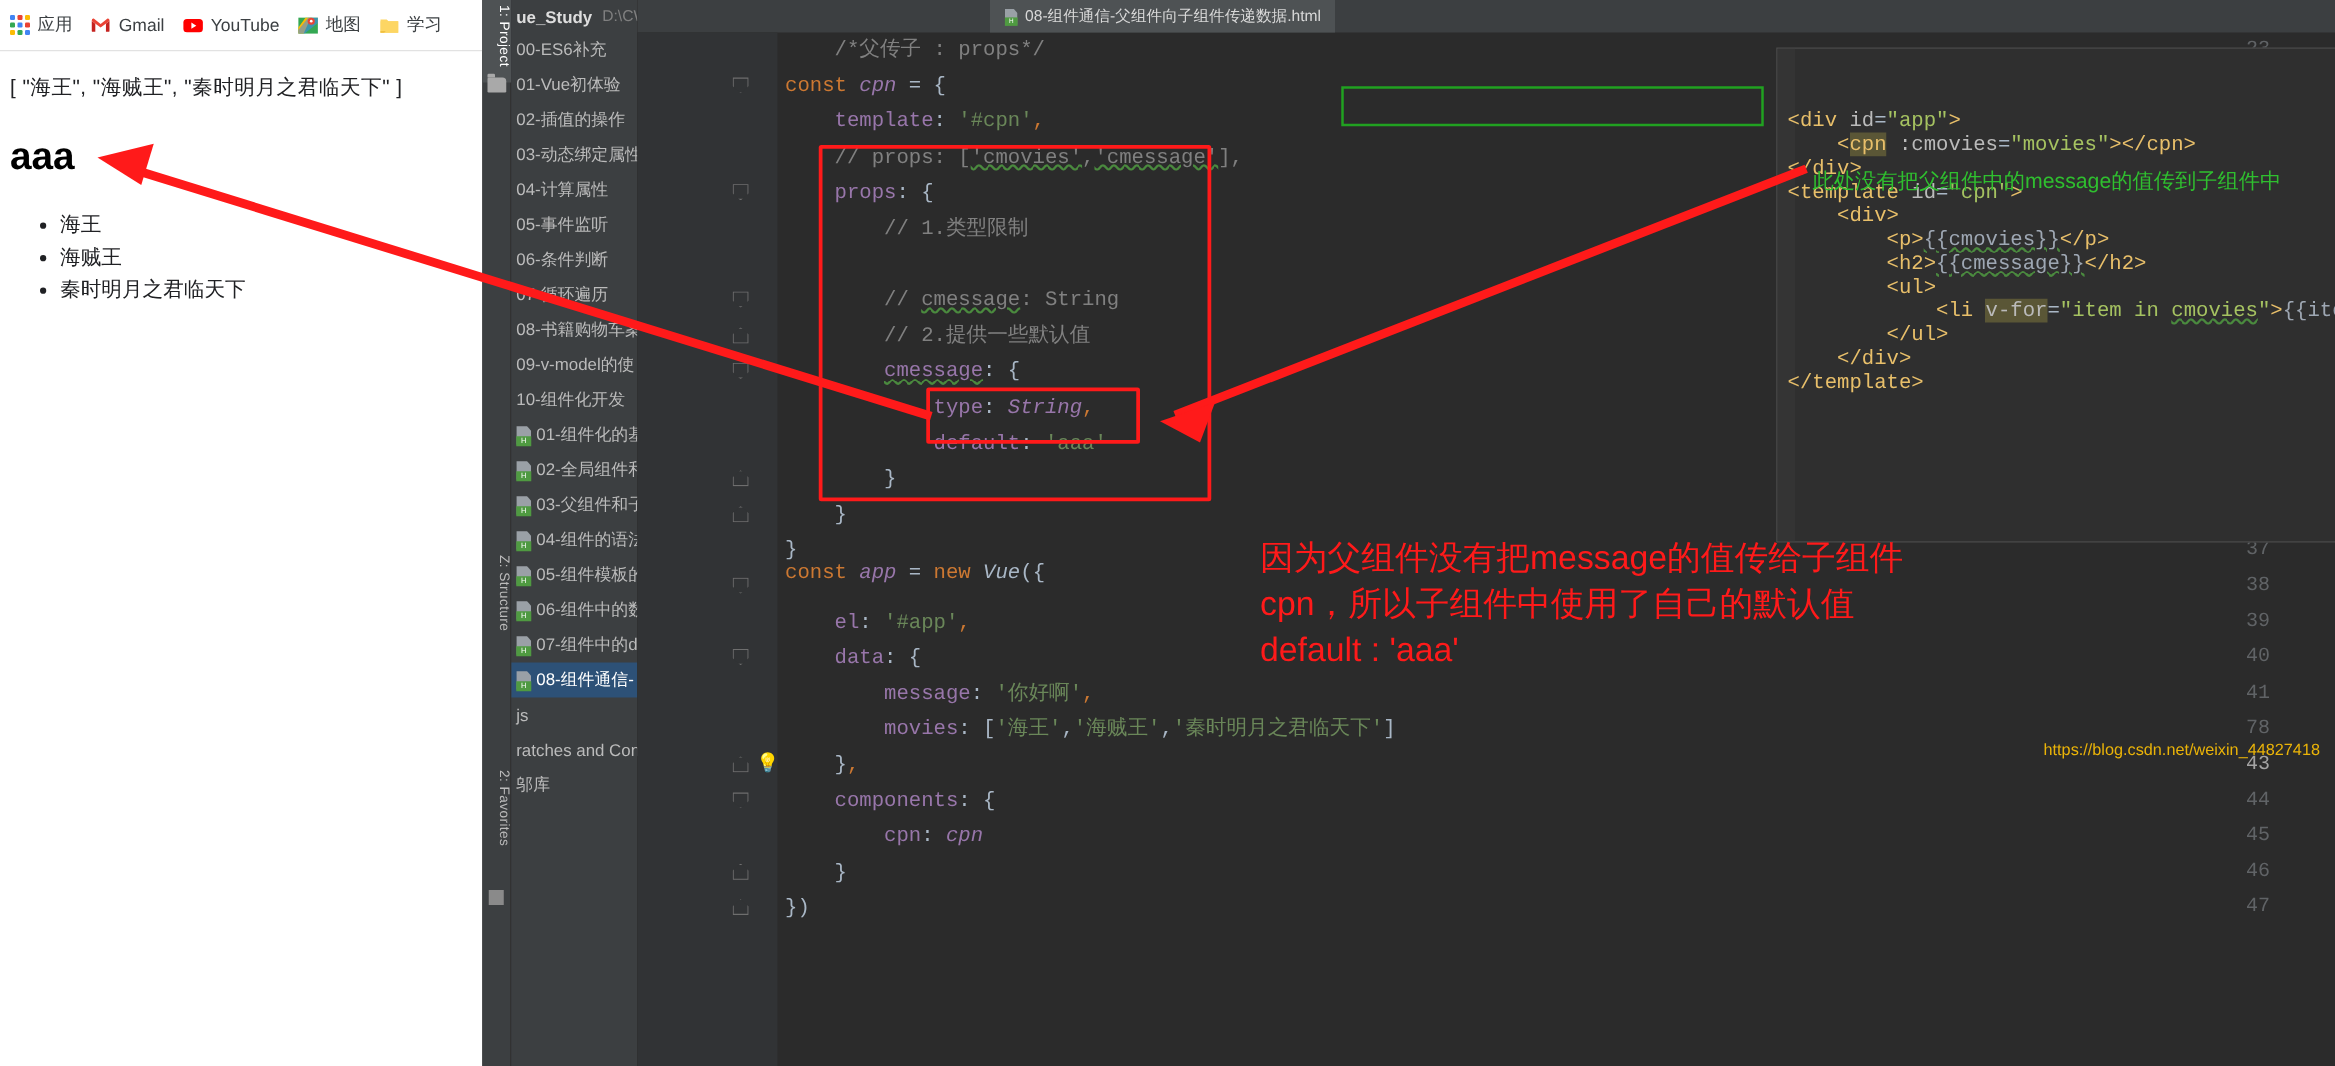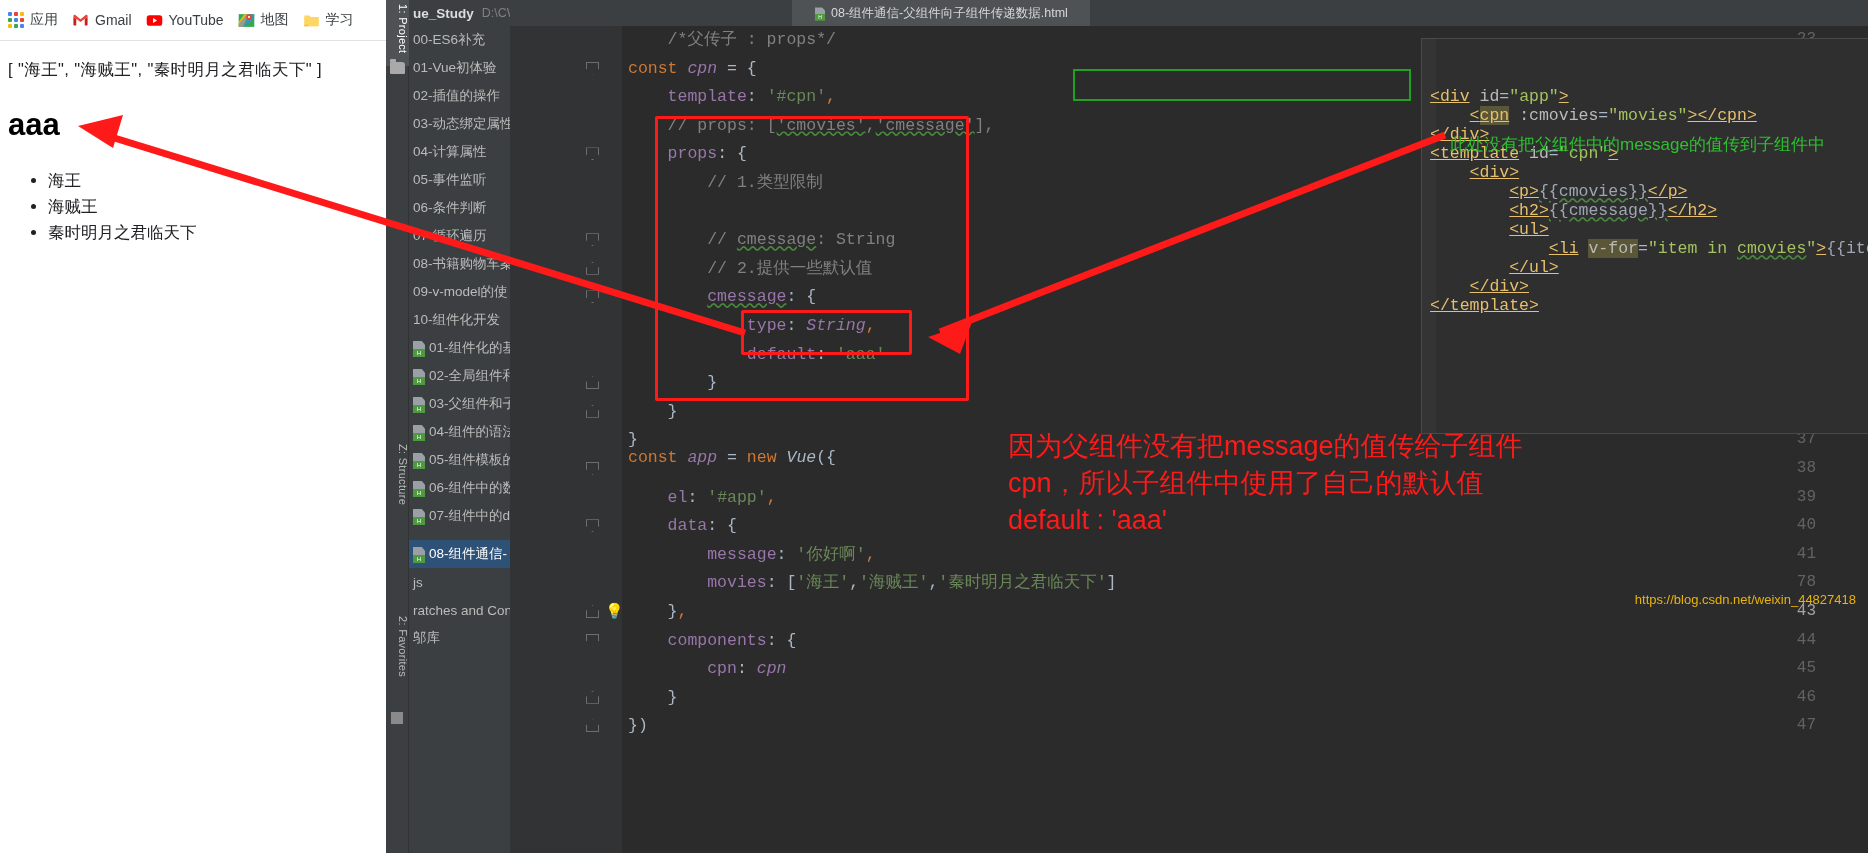--- a/index.html
+++ b/index.html
@@ -69,36 +69,36 @@
     position: absolute; left: 23px; top: 0; width: 101px; height: 853px;
     background: #3c3f41; overflow: hidden;
   }
   .tree-row {
     height: 28px; display: flex; align-items: center; gap: 4px;
     padding-left: 4px; white-space: nowrap; font-size: 13.5px; color: #bbbbbb;
     cursor: pointer; font-family: "Liberation Sans", sans-serif;
   }
   .tree-row.root { color: #dddddd; font-weight: bold; }
   .tree-row.root .path { color: #808080; font-weight: normal; font-size: 12.5px; margin-left: 4px; }
-  .tree-row.sel { background: #2d5177; color: #ffffff; margin-top: 10px; }
+  .tree-row.sel { background: #2d5177; color: #ffffff; }
   .file-ic { position: relative; width: 12px; height: 15px; flex: 0 0 auto; }
   .file-ic .pg { position: absolute; left: 0; top: 0; width: 12px; height: 15px; background: #9aa0a6;
                  clip-path: polygon(0 0, 70% 0, 100% 28%, 100% 100%, 0 100%); }
   .file-ic .badge { position: absolute; left: 0; bottom: -1px; width: 12px; height: 8px;
                     background: #4f9a41; color: #fff; font-size: 6px; line-height: 8px;
                     text-align: center; font-family: "Liberation Sans", sans-serif; }
 
   
   .editor { position: absolute; left: 124px; top: 0; width: 1358px; height: 853px; background: #2b2b2b; }
   .tabbar {
     position: absolute; left: 0; top: 0; height: 26px; width: 100%;
     background: #3c3f41; display: flex; align-items: center;
   }
   .tab {
-    display: flex; align-items: center; gap: 5px; height: 26px; padding: 0 22px;
+    display: flex; align-items: center; gap: 5px; height: 26px; padding: 0 11px;
     background: #4e5254; font-size: 12.5px; color: #d8d8d8; white-space: nowrap; cursor: pointer;
   }
   .tab .file-ic { transform: scale(.85); }
 
   .gutter {
     position: absolute; left: 0; top: 26px; width: 112px; height: 827px;
     background: #313335;
   }
   .lnum {
     position: absolute; right: 52px; font-size: 16px; color: #606366;
@@ -136,21 +136,21 @@
     position: absolute; left: 1035px; top: 38px; width: 833px; height: 396px;
     background: #2f2f2f; border: 1px solid #4a4a4a; overflow: hidden;
   }
   .hp-gutter { position: absolute; left: 0; top: 0; width: 14px; height: 100%; background: #343434; }
   .hp-code {
     position: absolute; left: 8px; top: 6px; width: 1000px;
     font-family: "Liberation Mono", "DejaVu Sans Mono", monospace;
     font-size: 16.5px; color: #a9b7c6; white-space: pre;
   }
   .hp-code .cl { height: 28.6px; line-height: 28.6px; }
-  .tagc { color: #e8bf6a; text-decoration: underline; }
+  .tagc { color: #e8bf6a; }
   .attr { color: #bababa; }
   .val { color: #a5c261; }
   .mus { color: #9ea7b3; }
   .sel-box { background: #5a5636; }
 
   .redbox { position: absolute; border: 3px solid #ff1a1a; border-radius: 2px; pointer-events: none; }
   .greenbox { position: absolute; border: 2px solid #21a121; pointer-events: none; }
 
   .anno-green {
     position: absolute; color: #2fbf2f; font-size: 17px; white-space: nowrap;

